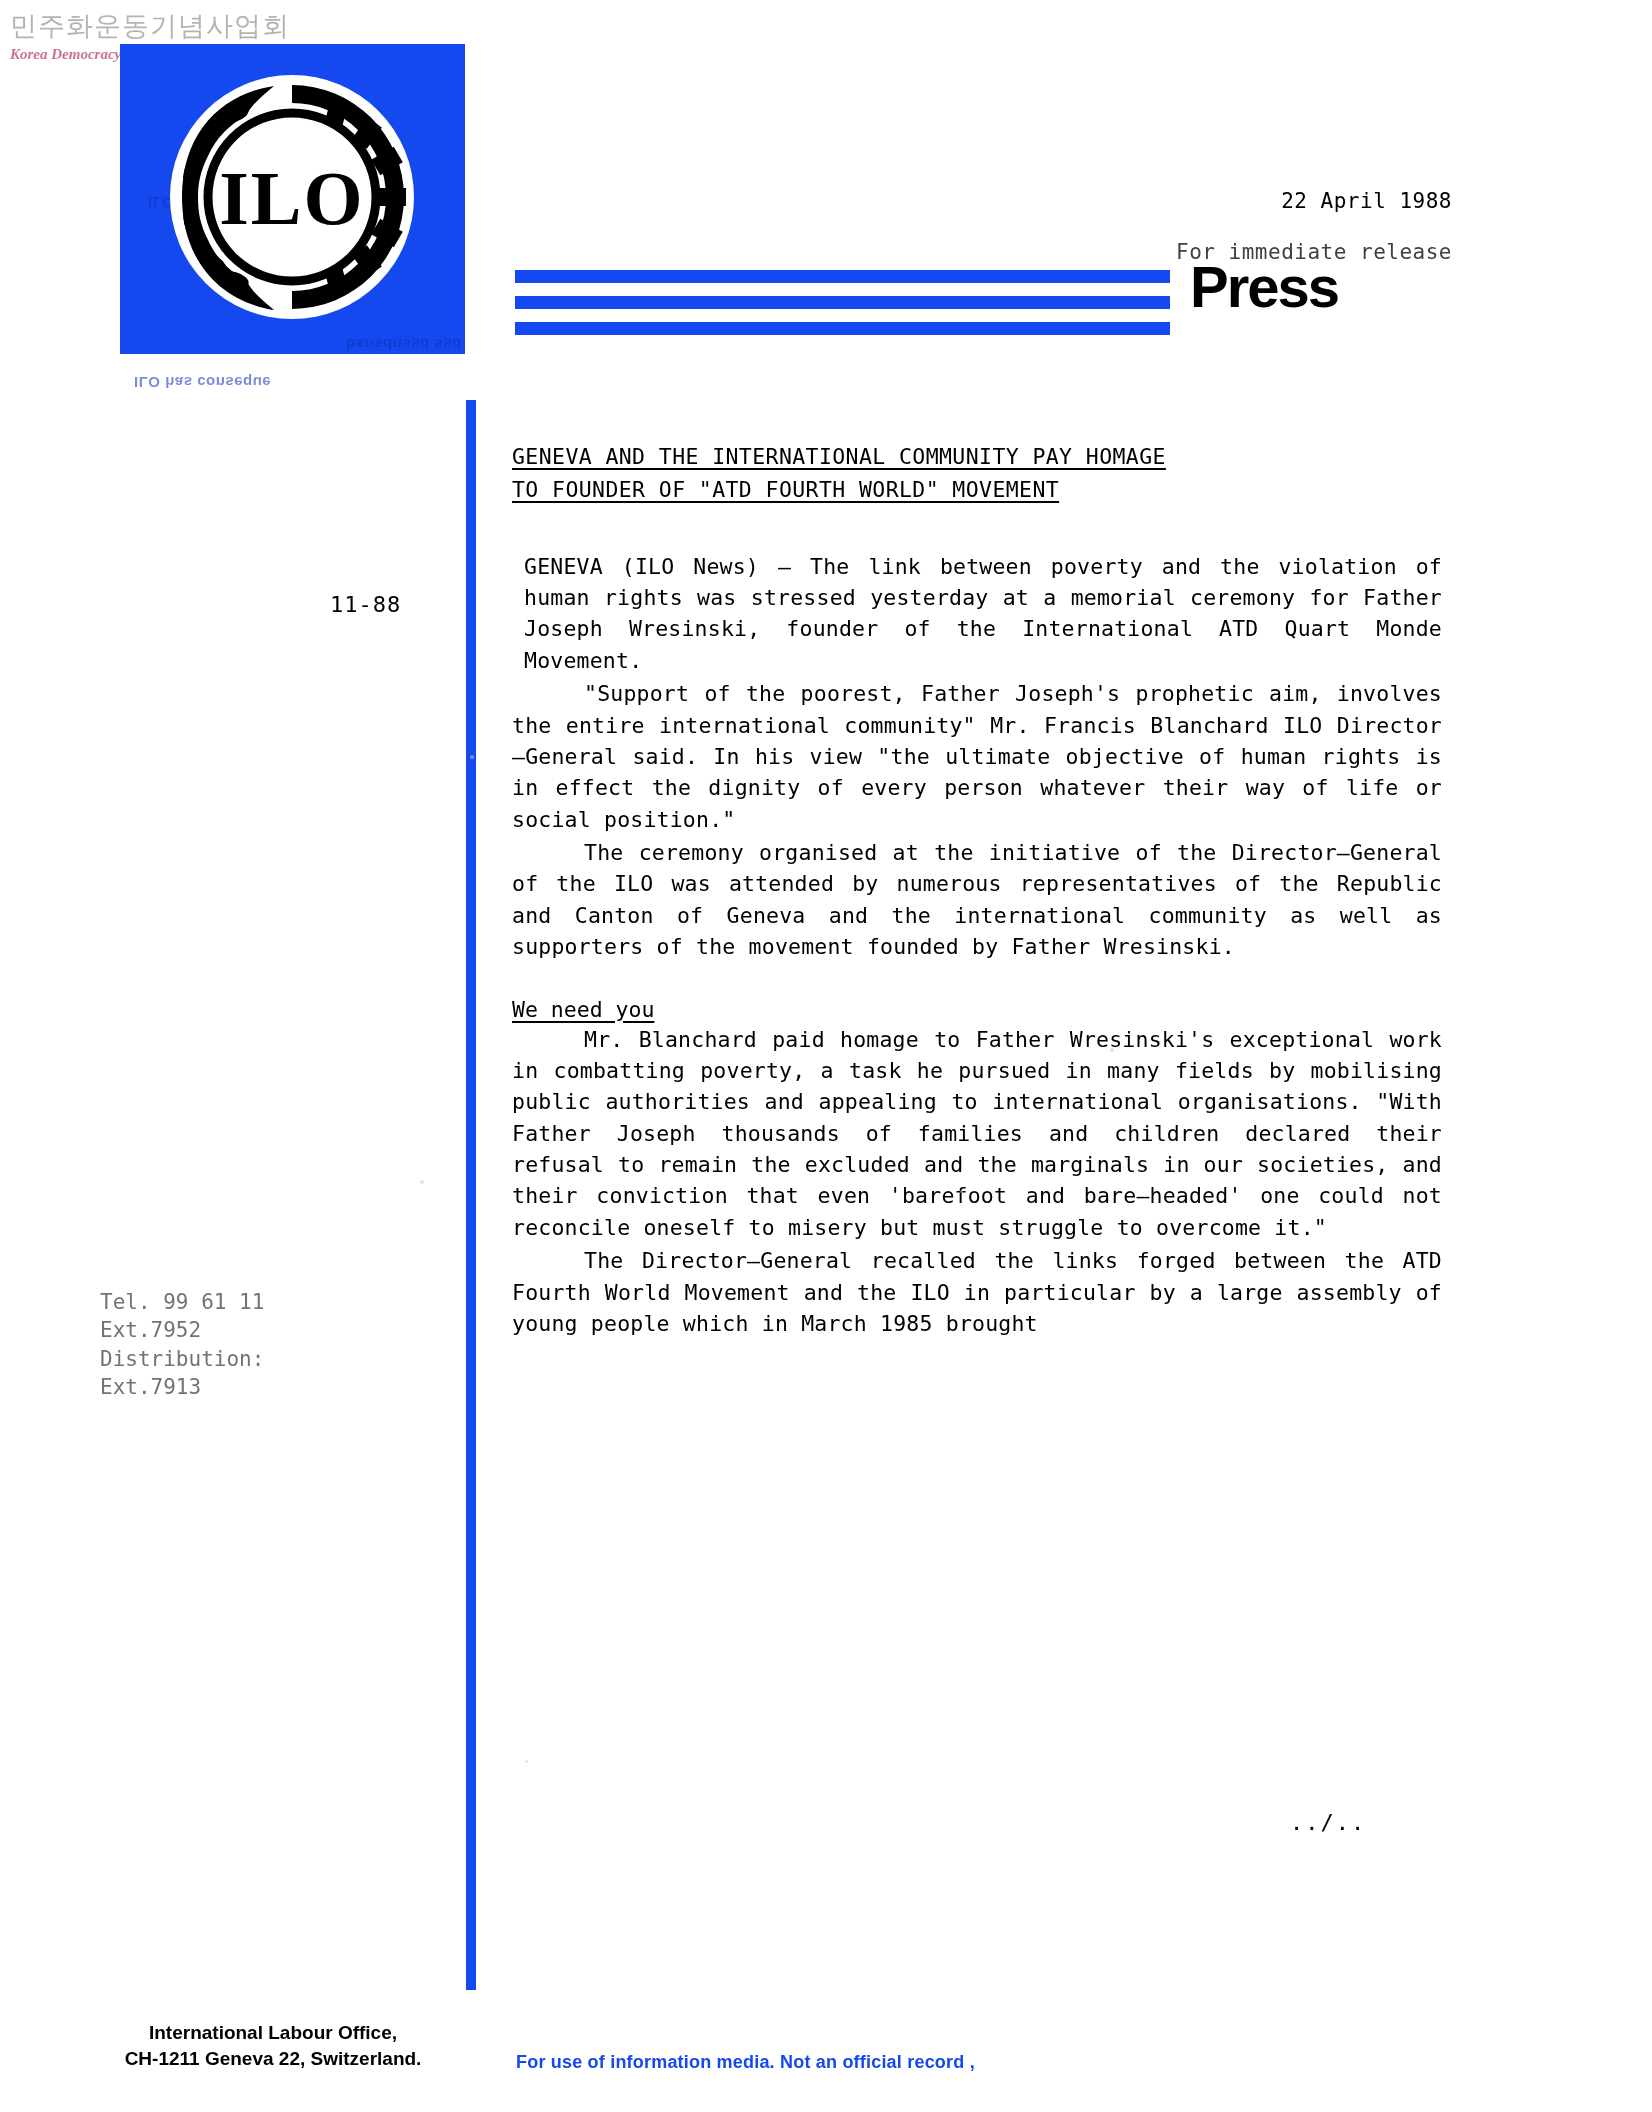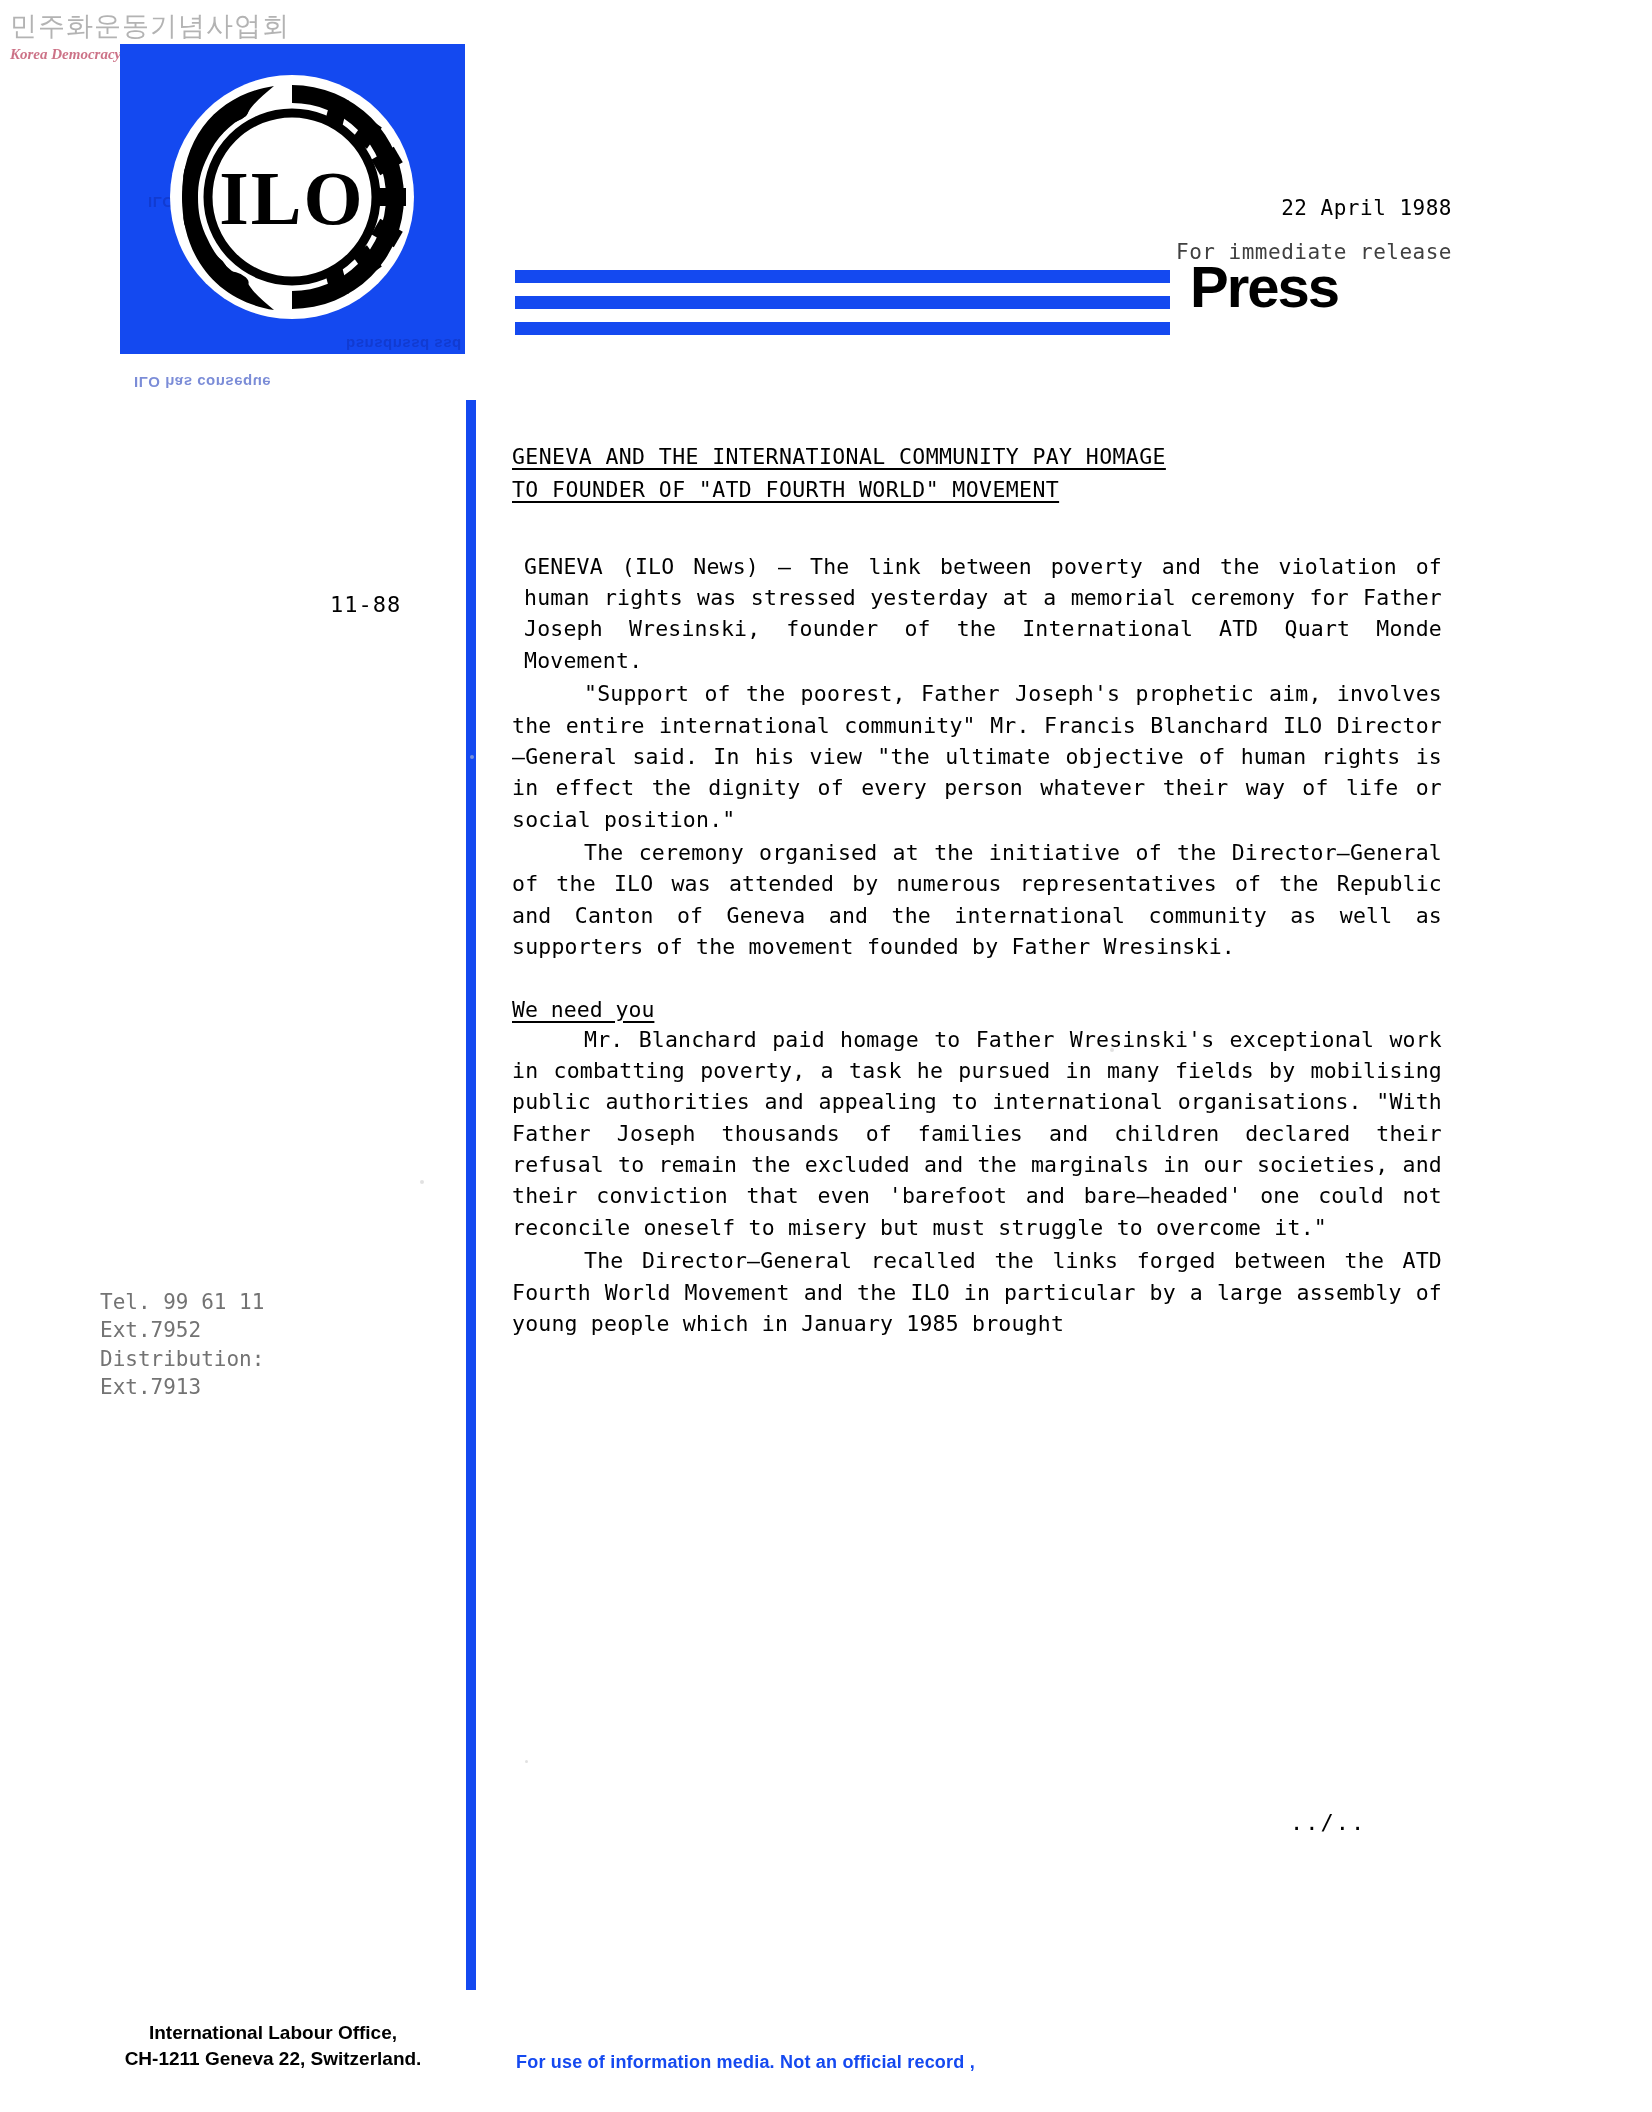--- a/index.html
+++ b/index.html
@@ -70,21 +70,21 @@
     left: 22px;
     top: 28px;
     width: 300px;
     height: 250px;
   }
 
   
   #release-date {
     position: absolute;
     right: 200px;
-    top: 196px;
+    top: 189px;
     font-size: 21px;
     letter-spacing: .5px;
     color: #000;
     white-space: nowrap;
   }
   #release-note {
     position: absolute;
     right: 200px;
     top: 240px;
     font-size: 21px;
@@ -292,21 +292,21 @@
   <div class="headline">GENEVA AND THE INTERNATIONAL COMMUNITY PAY HOMAGE</div>
   <div class="headline">TO FOUNDER OF "ATD FOURTH WORLD" MOVEMENT</div>
 
   <div class="para" style="margin-top:44px;margin-left:12px;">GENEVA (ILO News) — The link between poverty and the violation of human rights was stressed yesterday at a memorial ceremony for Father Joseph Wresinski, founder of the International ATD Quart Monde Movement.</div>
   <div class="para indent tight">"Support of the poorest, Father Joseph's prophetic aim, involves the entire international community" Mr. Francis Blanchard ILO Director—General said.  In his view "the ultimate objective of human rights is in effect the dignity of every person whatever their way of life or social position."</div>
   <div class="para indent tight">The ceremony organised at the initiative of the Director—General of the ILO was attended by numerous representatives of the Republic and Canton of Geneva and the international community as well as supporters of the movement founded by Father Wresinski.</div>
 
   <div class="subhead">We need you</div>
 
   <div class="para indent tight">Mr. Blanchard paid homage to Father Wresinski's exceptional work in combatting poverty, a task he pursued in many fields by mobilising public authorities and appealing to international organisations.  "With Father Joseph thousands of families and children declared their refusal to remain the excluded and the marginals in our societies, and their conviction that even 'barefoot and bare—headed' one could not reconcile oneself to misery but must struggle to overcome it."</div>
-  <div class="para indent tight">The Director—General recalled the links forged between the ATD Fourth World Movement and the ILO in particular by a large assembly of young people which in January 1985 brought</div>
+  <div class="para indent tight">The Director—General recalled the links forged between the ATD Fourth World Movement and the ILO in particular by a large assembly of young people which in March 1985 brought</div>
 </div>
 
 <div id="continuation">../..</div>
 
 <div id="footer-address" style="white-space:pre-line;">International Labour Office,
 CH-1211 Geneva 22, Switzerland.</div>
 <div id="footer-note">For use of information media. Not an official record ,</div>
 
 <div class="speck" style="left:470px;top:755px;width:4px;height:4px;"></div>
 <div class="speck" style="left:1110px;top:1048px;width:4px;height:4px;"></div>

